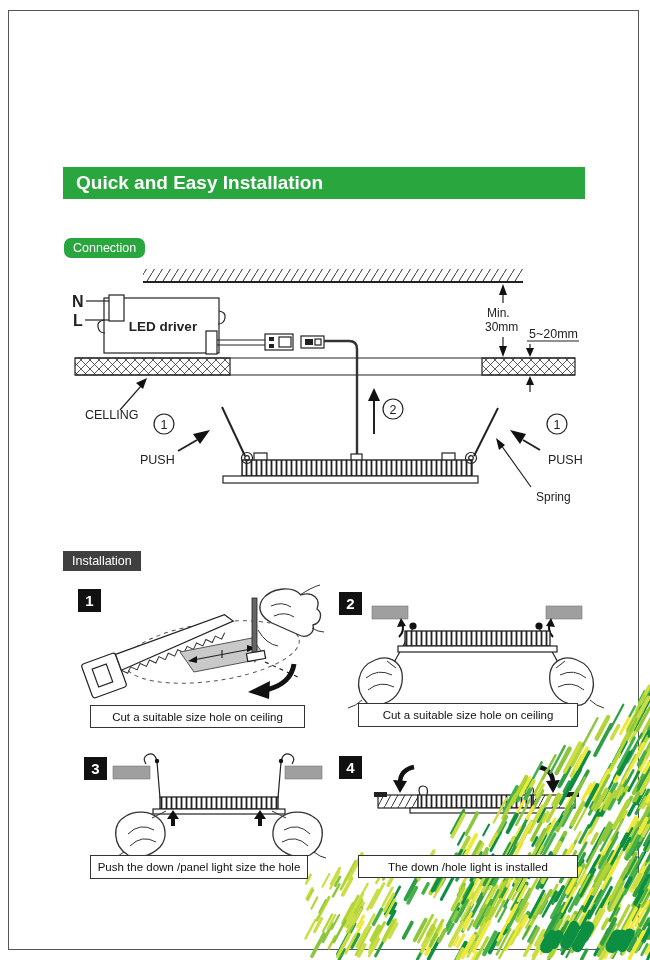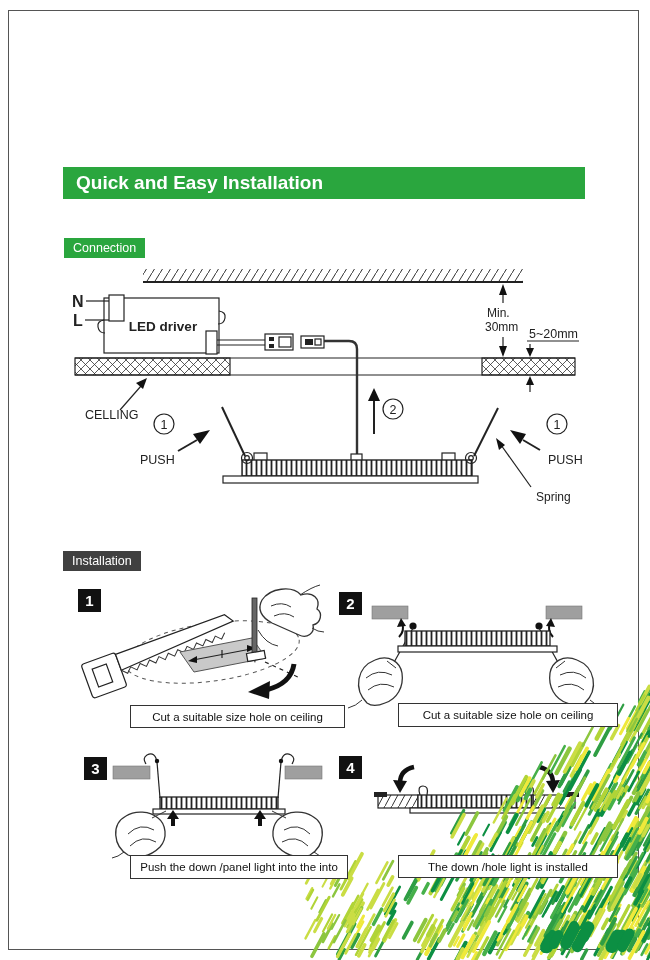--- a/index.html
+++ b/index.html
@@ -12,21 +12,21 @@
   .section-label{height:20px;line-height:20px;padding:0 9px;color:#fff;font-size:12.5px;z-index:2;}
   .lbl-connection{left:64px;top:238px;}
   .lbl-installation{left:63px;top:551px;}
   .step-badge{width:23px;height:23px;color:#fff;font-weight:bold;font-size:15px;
               display:flex;align-items:center;justify-content:center;z-index:3;}
   .badge-1{left:78px;top:589px;}
   .badge-2{left:339px;top:592px;}
   .badge-3{left:84px;top:757px;}
   .badge-4{left:339px;top:756px;}
   .caption{border:1px solid #333;background:#fff;display:flex;align-items:center;justify-content:center;
-           font-size:11.5px;color:#111;text-align:center;z-index:5;box-sizing:border-box;margin-left:40px;}
+           font-size:11.5px;color:#111;text-align:center;z-index:5;box-sizing:border-box;}
   .cap-1{left:90px;top:705px;width:215px;height:23px;}
   .cap-2{left:358px;top:703px;width:220px;height:24px;}
   .cap-3{left:90px;top:855px;width:218px;height:24px;}
   .cap-4{left:358px;top:855px;width:220px;height:23px;}
   svg{overflow:visible;}
   .diag{z-index:3;}
   .deco{left:0;top:0;width:650px;height:960px;z-index:4;pointer-events:none;}
   svg text{font-family:"Liberation Sans",sans-serif;fill:#222;}
   .ln{stroke:#222;stroke-width:1.2;fill:none;}
   .thk{stroke:#222;stroke-width:2;fill:none;}
@@ -39,21 +39,21 @@
 <body>
 
 <div class="canvas">
 
   <div class="abs page-border"></div>
 
   <div class="abs header-bar" style="background: rgb(42, 166, 62);">
     <span>Quick and Easy Installation</span>
   </div>
 
-  <div class="abs section-label lbl-connection" style="background: rgb(42, 166, 62);">Connection</div>
+  <div class="abs section-label lbl-connection" style="background: rgb(42, 166, 62); border-radius: 7px;">Connection</div>
 
   <svg class="abs diag" style="left:60px;top:265px;width:580px;height:250px" viewBox="60 265 580 250">
     <defs>
       <pattern id="hatch-c" width="8" height="13" patternUnits="userSpaceOnUse">
         <line x1="0" y1="13" x2="8" y2="0" stroke="#333" stroke-width="1"></line>
       </pattern>
       <pattern id="cross-c" width="9" height="9" patternUnits="userSpaceOnUse">
         <line x1="0" y1="9" x2="9" y2="0" stroke="#333" stroke-width="0.8"></line>
         <line x1="0" y1="0" x2="9" y2="9" stroke="#333" stroke-width="0.8"></line>
       </pattern>
@@ -344,21 +344,21 @@
       <polygon class="hd" points="400,793 393,780 407,781"></polygon>
     </g>
     <g>
       <path d="M539,767 Q553,770 553,783" fill="none" stroke="#111" stroke-width="4.5"></path>
       <polygon class="hd" points="553,793 546,781 560,780"></polygon>
     </g>
   </svg>
 
   <div class="abs caption cap-1">Cut a suitable size hole on ceiling</div>
   <div class="abs caption cap-2">Cut a suitable size hole on ceiling</div>
-  <div class="abs caption cap-3">Push the down /panel light  into the into</div>
+  <div class="abs caption cap-3">Push the down /panel light  size the hole</div>
   <div class="abs caption cap-4">The down /hole light is installed</div>
 
   <svg id="deco" class="abs deco" viewBox="0 0 650 960">
       <line x1="548.2499718192266" y1="934.0066280113564" x2="564.5882817625854" y2="903.4340991733941" stroke="#2f9e44" stroke-width="3.3642464643177794" stroke-linecap="round"></line>
       <line x1="621.2110425490937" y1="749.990560307163" x2="637.6753442717917" y2="719.1822734672687" stroke="#cadd44" stroke-width="2.6253802003457123" stroke-linecap="round"></line>
       <line x1="613.3884580356015" y1="936.0212310962478" x2="627.4675302458432" y2="909.6762270749272" stroke="#cadd44" stroke-width="2.2598520934860464" stroke-linecap="round"></line>
       <line x1="534.7367518603508" y1="793.3060126180322" x2="547.0526659350604" y2="770.2602606693749" stroke="#b1d437" stroke-width="2.8587059024063435" stroke-linecap="round"></line>
       <line x1="581.8084335009606" y1="896.8354531288312" x2="593.0852266494779" y2="875.7341222734375" stroke="#b1d437" stroke-width="2.856340051002959" stroke-linecap="round"></line>
       <line x1="514.2690540311248" y1="842.9144900417489" x2="527.3029982806229" y2="818.5251475808938" stroke="#2f9e44" stroke-width="3.078822923115838" stroke-linecap="round"></line>
       <line x1="569.2981266599605" y1="910.9939762181575" x2="580.7860008962408" y2="889.4976667716395" stroke="#46b04a" stroke-width="3.200350475777104" stroke-linecap="round"></line>

